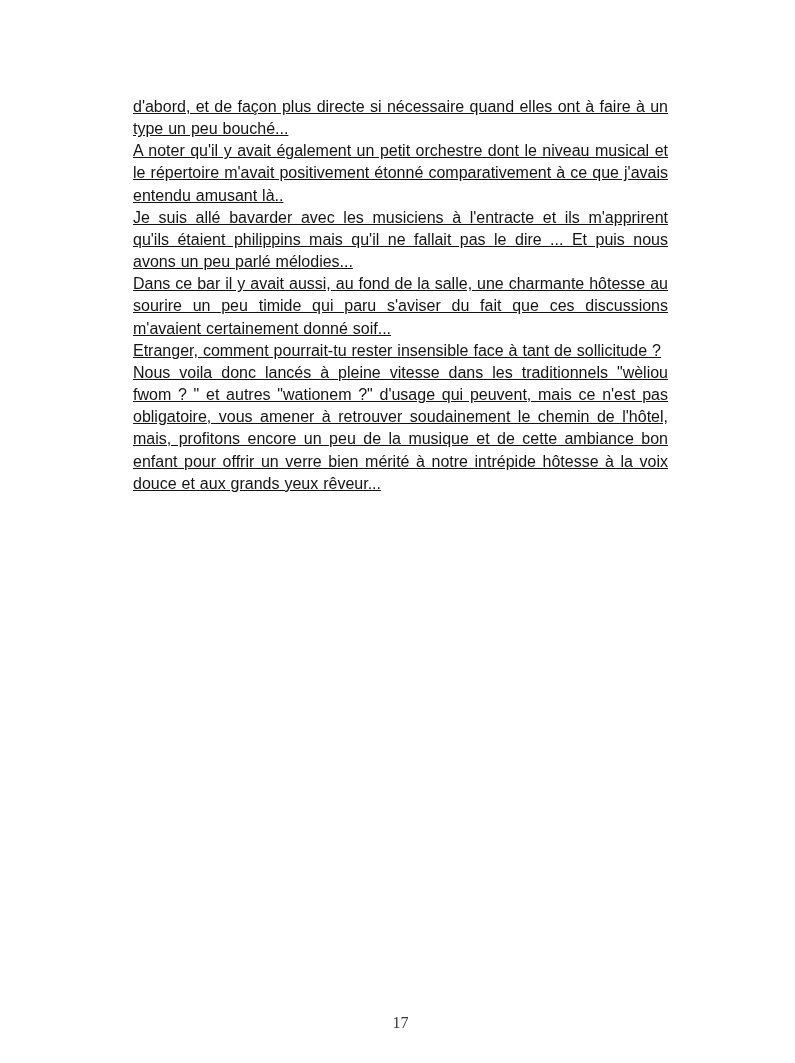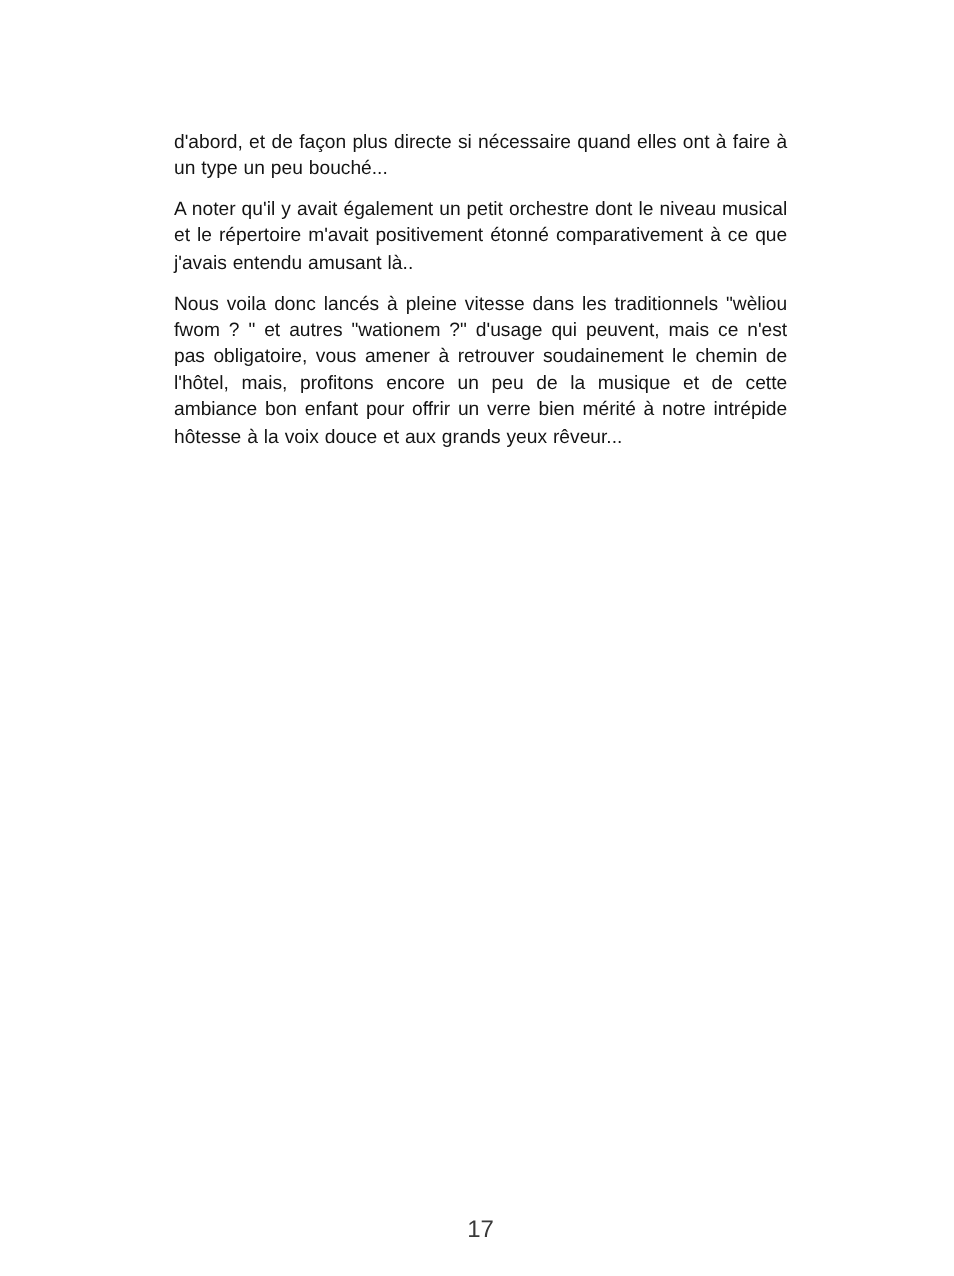--- a/index.html
+++ b/index.html
@@ -25,44 +25,48 @@
     top: 96px;
     width: 535px;
     color: #141414;
     font-size: 16px;
     line-height: 22.15px;
     text-align: justify;
     text-justify: inter-word;
     word-spacing: 0.5px;
   }
   .text-block p {
-    margin: 12px;
+    margin: 0;
     padding: 0;
+    text-decoration: underline;
   }
   .page-footer {
     position: absolute;
     left: 133px;
     top: 1014px;
     width: 535px;
     text-align: center;
   }
   .page-number {
-    font-family: Liberation Sans, sans-serif;
-    font-size: 20px;
+    font-family: Liberation Serif, serif;
+    font-size: 16px;
     color: #3a3a3a;
   }
 </style>
 </head>
 <body>
 
 <div class="page">
 
   <main class="text-block">
     <p>d'abord, et de façon plus directe si nécessaire quand elles ont à faire à un type un peu bouché...</p>
     <p>A noter qu'il y avait également un petit orchestre dont le niveau musical et le répertoire m'avait positivement étonné comparativement à ce que j'avais entendu amusant là..</p>
+    <p>Je suis allé bavarder avec les musiciens à l'entracte et ils m'apprirent qu'ils étaient philippins mais qu'il ne fallait pas le dire ... Et puis nous avons un peu parlé mélodies...</p>
+    <p>Dans ce bar il y avait aussi, au fond de la salle, une charmante hôtesse au sourire un peu timide qui paru s'aviser du fait que ces discussions m'avaient certainement donné soif...</p>
+    <p>Etranger, comment pourrait-tu rester insensible face à tant de sollicitude ?</p>
     <p>Nous voila donc lancés à pleine vitesse dans les traditionnels "wèliou fwom ? " et autres "wationem ?" d'usage qui peuvent, mais ce n'est pas obligatoire, vous amener à retrouver soudainement le chemin de l'hôtel, mais, profitons encore un peu de la musique et de cette ambiance bon enfant pour offrir un verre bien mérité à notre intrépide hôtesse à la voix douce et aux grands yeux rêveur...</p>
   </main>
 
   <footer class="page-footer">
     <span class="page-number">17</span>
   </footer>
 
 </div>
 
 </body></html>

